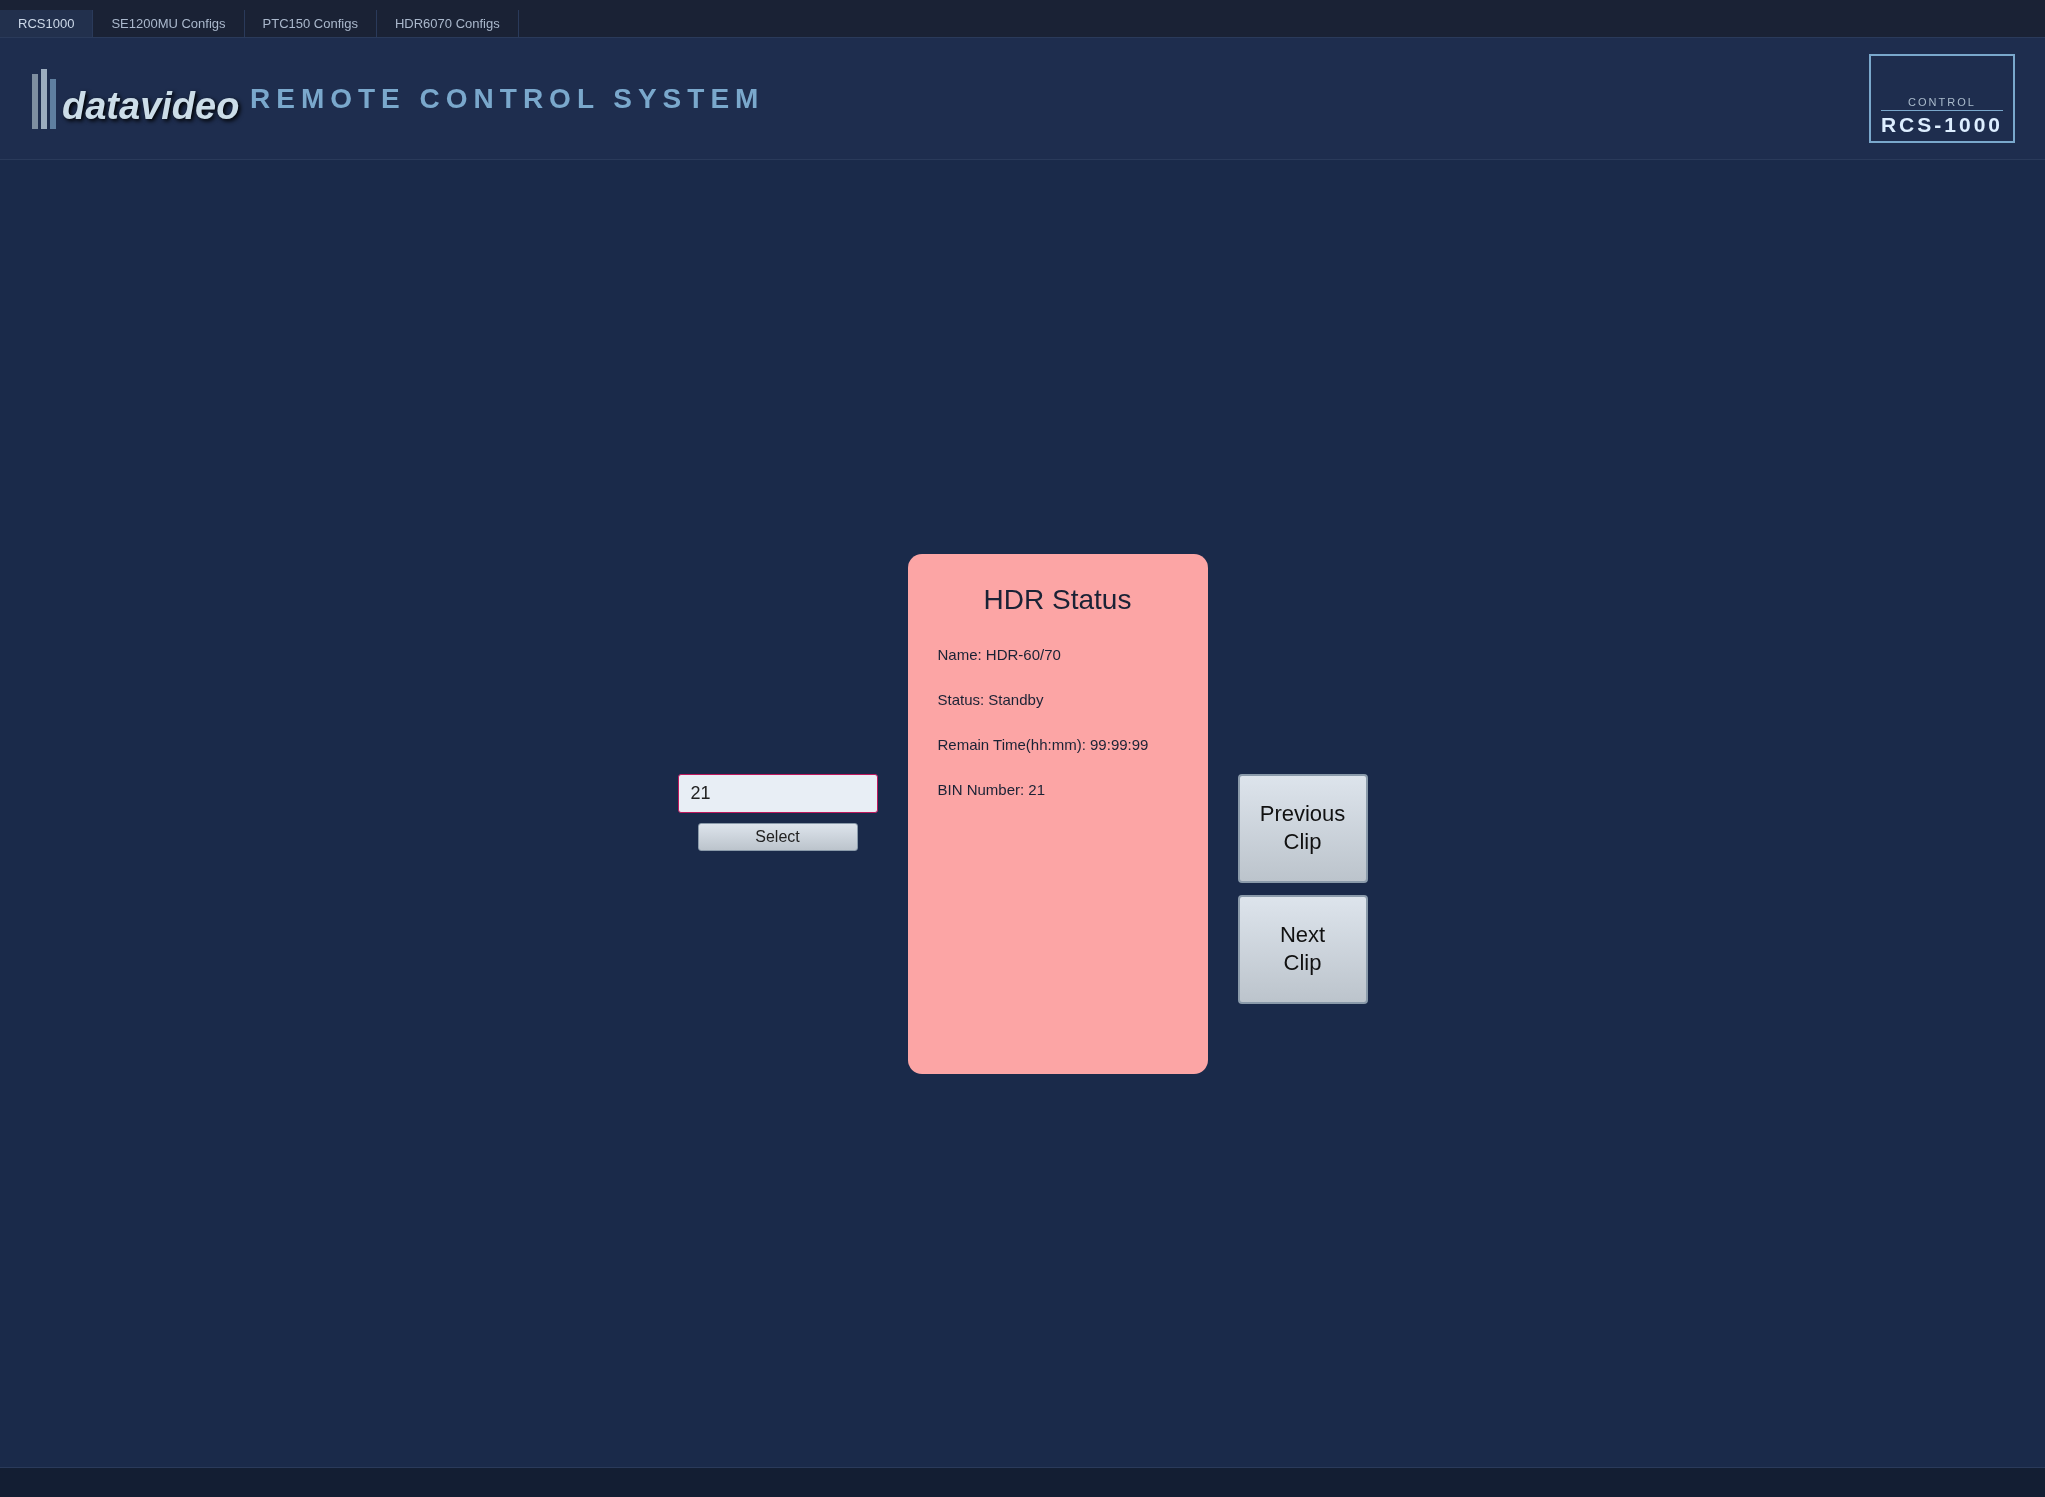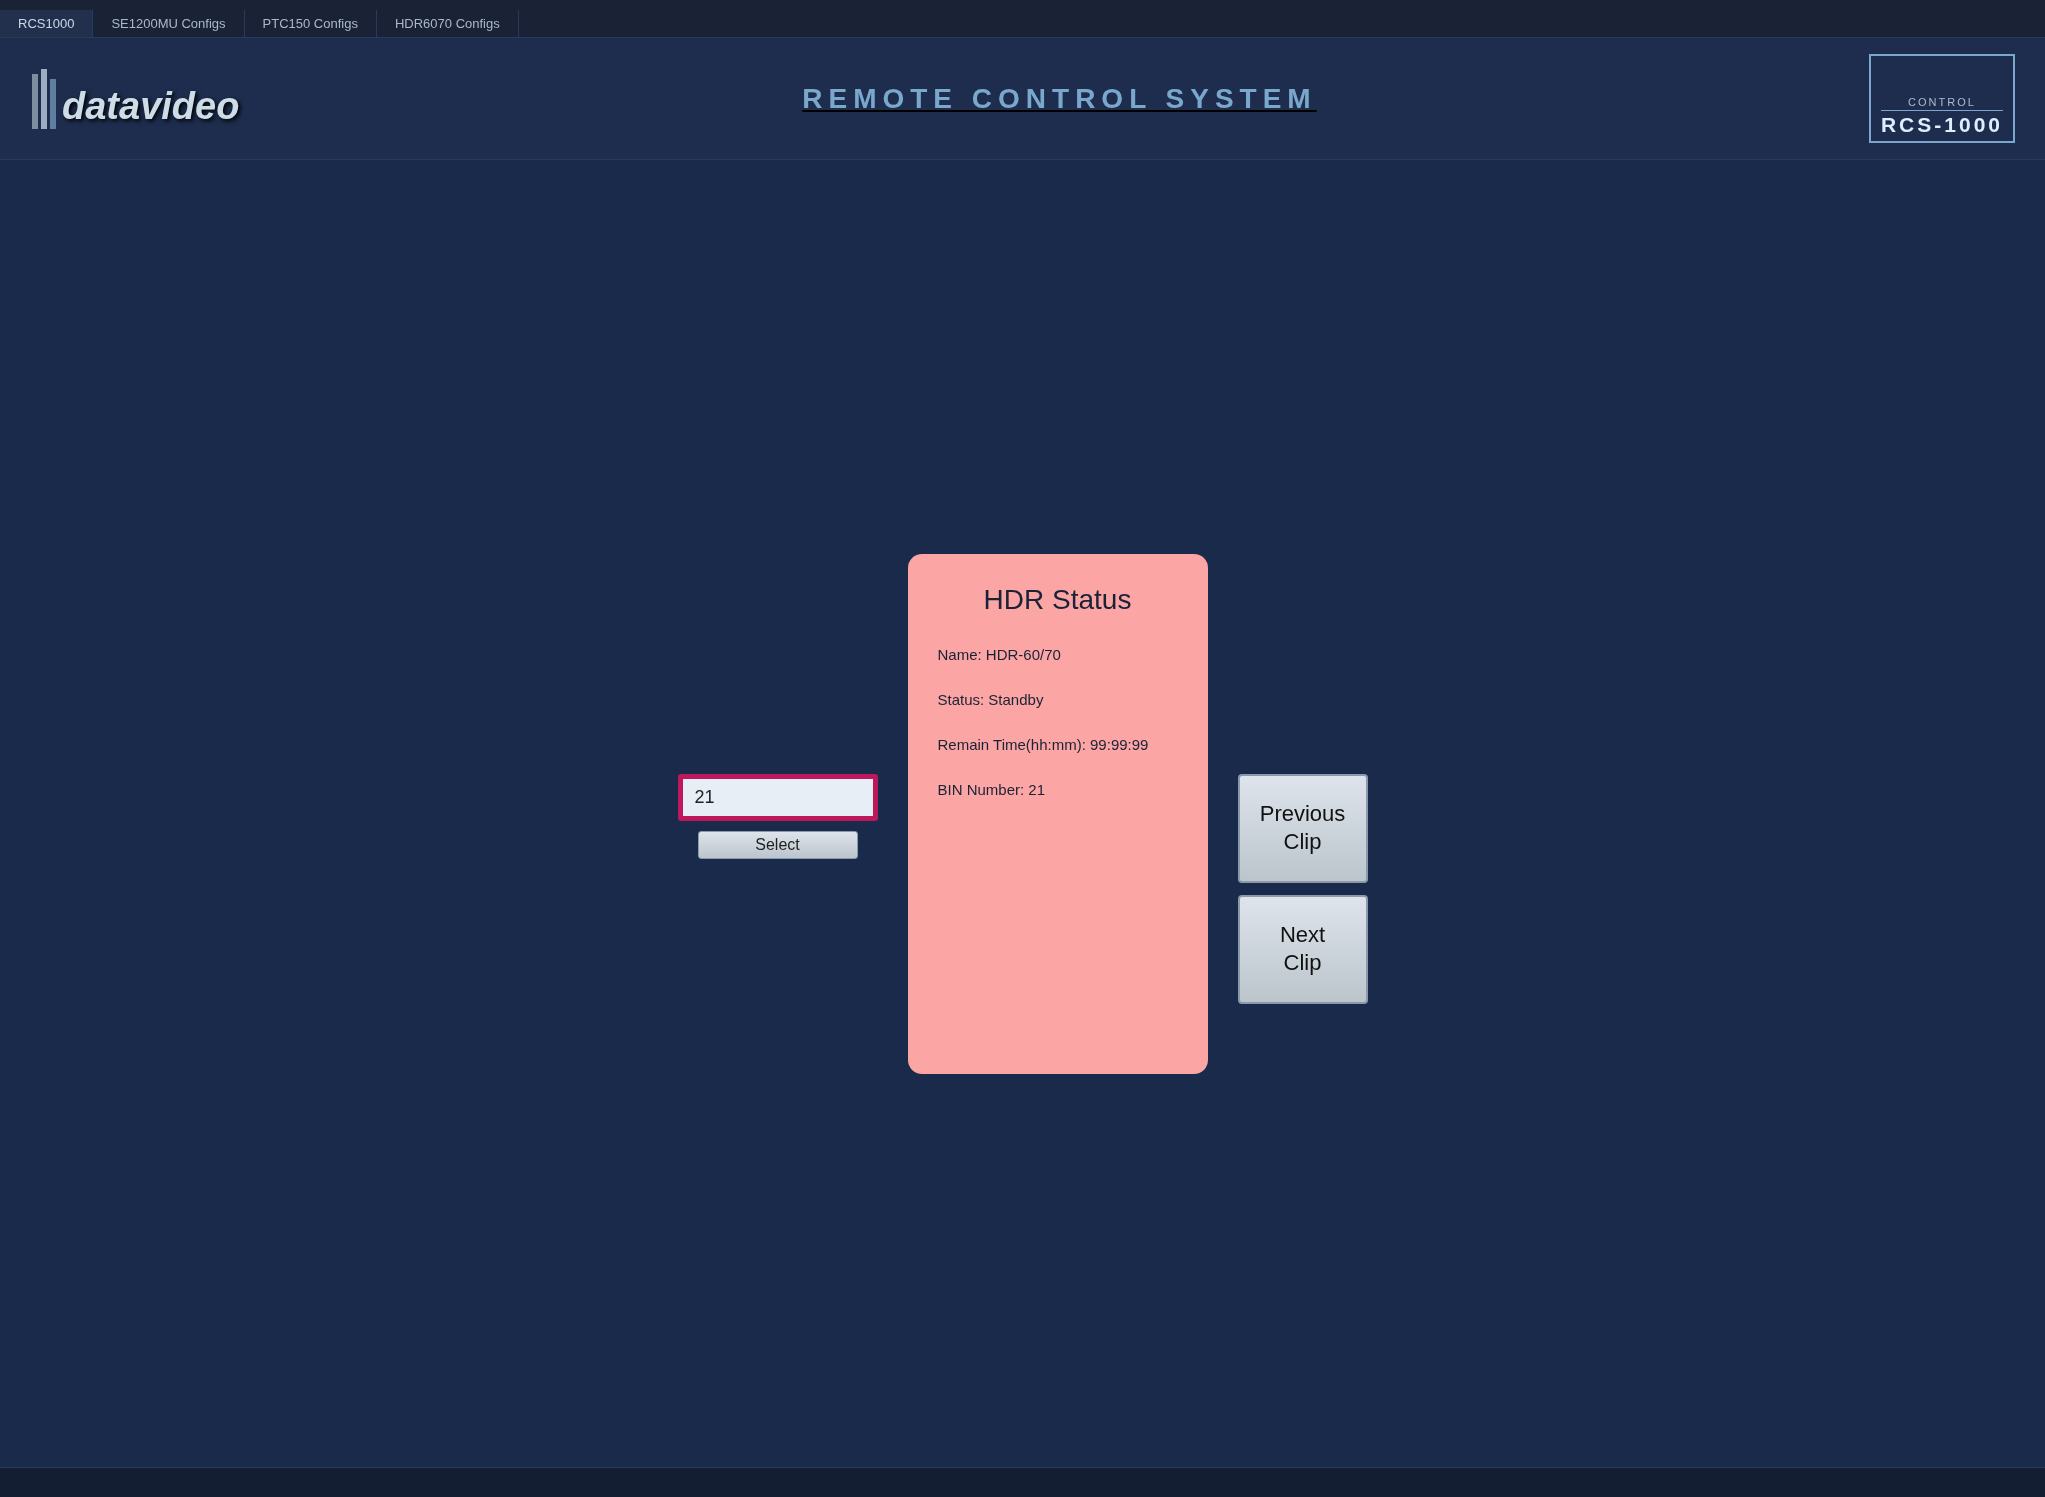--- a/index.html
+++ b/index.html
@@ -41,23 +41,21 @@
       background-color: #1e2d4e;
       display: flex;
       align-items: center;
       padding: 16px 30px;
       border-bottom: 1px solid #2a3a5a;
     }
 
     .title-area {
       flex: 1;
       display: flex;
-      justify-content: center;
-      align-items: center;
-      text-decoration: underline;
+      align-items: center;
     }
 
     .title-text {
       font-size: 28px;
       font-weight: bold;
       letter-spacing: 6px;
       color: #7aa8cc;
       text-transform: uppercase;
     }
 
@@ -106,21 +104,21 @@
     
     .left-controls {
       display: flex;
       flex-direction: column;
       gap: 10px;
       margin-top: 220px;
     }
 
     .bin-input {
       background: #e8eef5;
-      border: 5px solid #be185d;
+      border: 1px solid #be185d;
       border-radius: 3px;
       padding: 8px 12px;
       font-size: 18px;
       color: #222;
       width: 200px;
     }
 
     .select-button {
       background: linear-gradient(to bottom, #dde4ec, #bcc4cc);
       border: 1px solid #8a9aaa;

